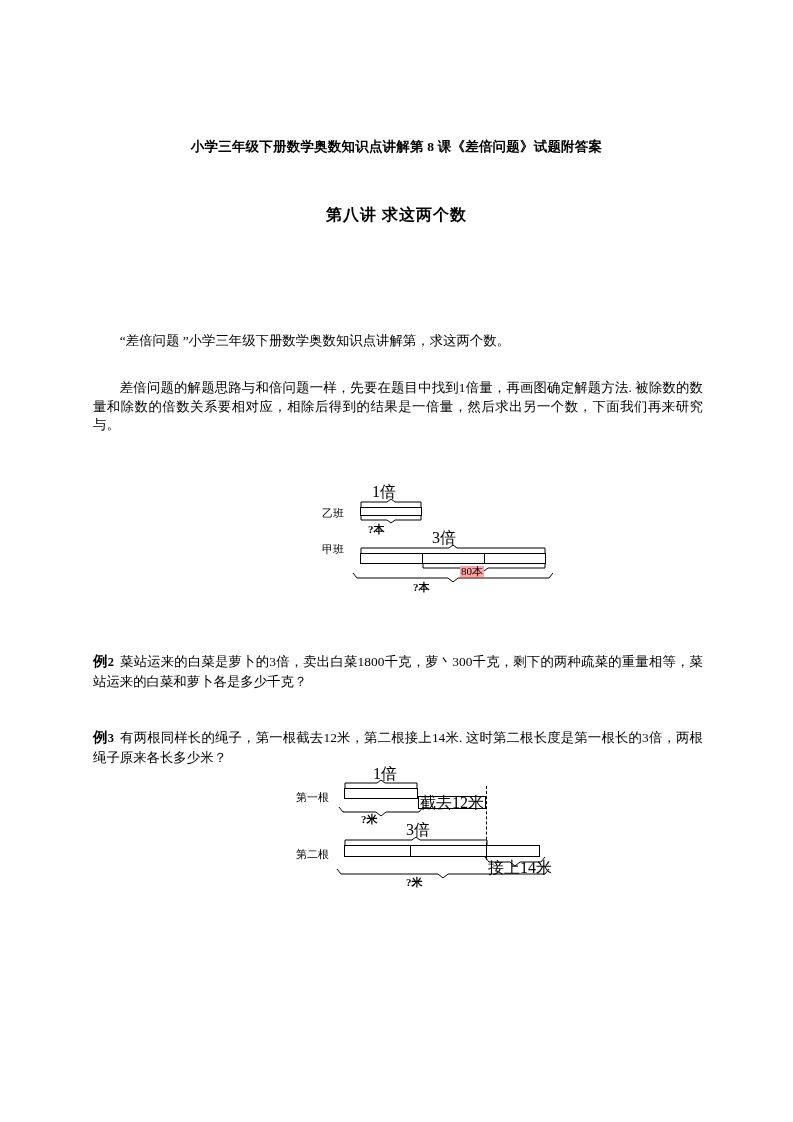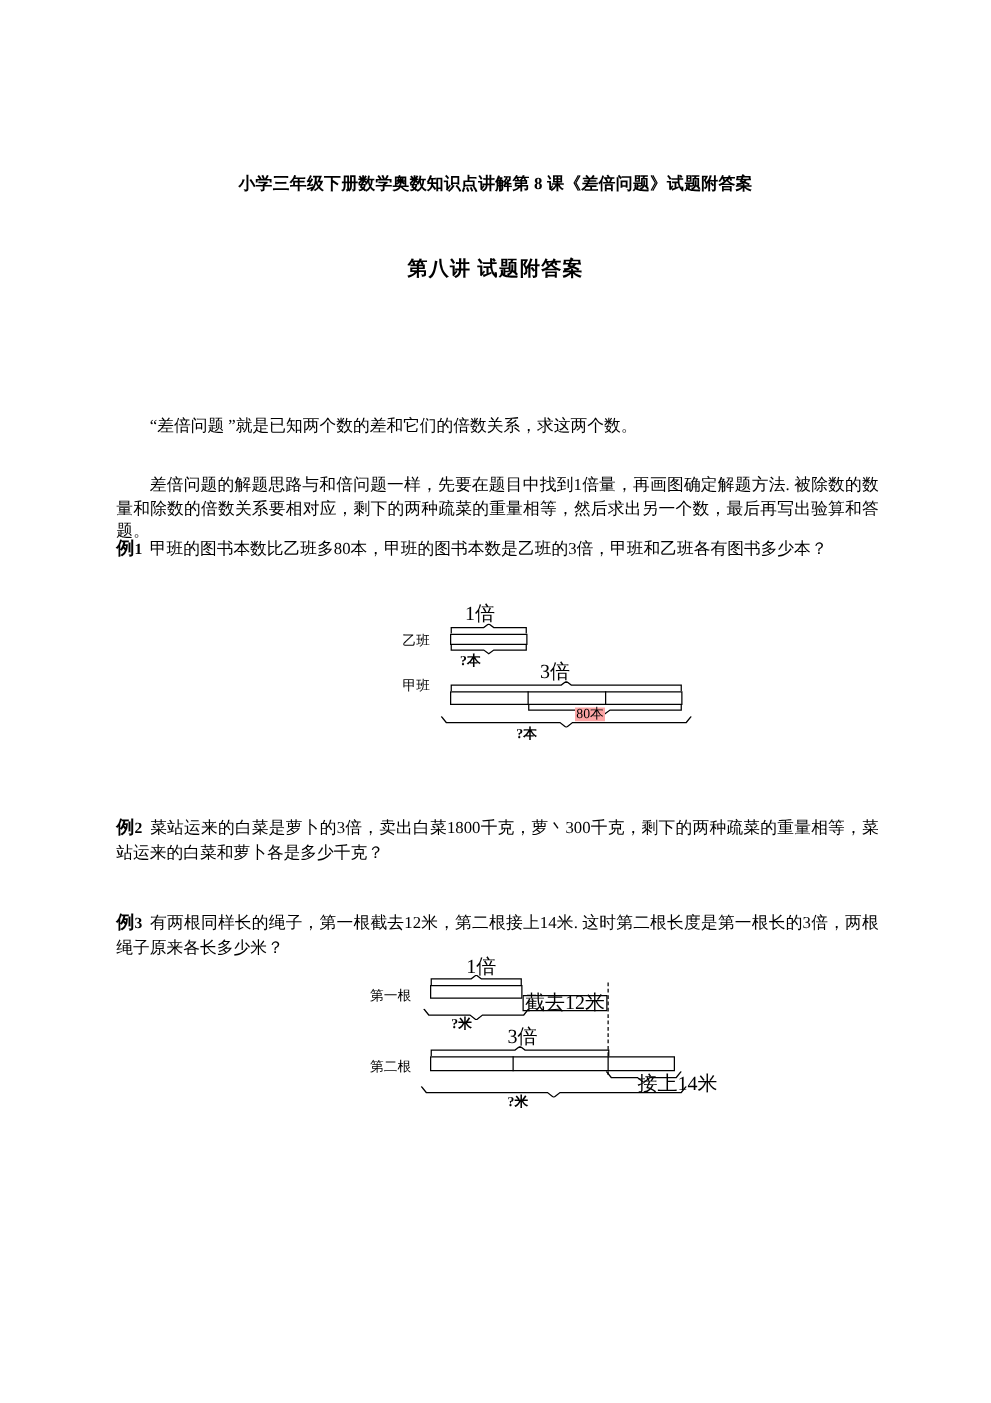--- a/index.html
+++ b/index.html
@@ -119,30 +119,27 @@
   }
   .brace svg { display: block; }
 </style>
 </head>
 <body>
 
 <div class="page">
 
   <div class="doc-title">小学三年级下册数学奥数知识点讲解第 8 课《差倍问题》试题附答案</div>
 
-  <div class="chapter-heading">第八讲  试题附答案</div>
-
-
-  <div class="body-block indent para-2">“差倍问题 ”就是已知两个数的差和它们的倍数关系，求这两个数。</div>
-
-  <div class="body-block indent para-3">差倍问题的解题思路与和倍问题一样，先要在题目中找到1倍量，再画图确定解题方法. 被除数的数量和除数的倍数关系要相对应，剩下的两种疏菜的重量相等，然后求出另一个数，最后再写出验算和答题。</div>
-
-  <div class="example ex1">
-    <span class="ex-label">例</span><span class="ex-num">1</span><span class="ex-space"></span><span>甲班的图书本数比乙班多80本，甲班的图书本数是乙班的3倍，甲班和乙班各有图书多少本？</span>
-  </div>
+  <div class="chapter-heading">第八讲  求这两个数</div>
+
+
+  <div class="body-block indent para-2">“差倍问题 ”小学三年级下册数学奥数知识点讲解第，求这两个数。</div>
+
+  <div class="body-block indent para-3">差倍问题的解题思路与和倍问题一样，先要在题目中找到1倍量，再画图确定解题方法. 被除数的数量和除数的倍数关系要相对应，相除后得到的结果是一倍量，然后求出另一个数，下面我们再来研究与。</div>
+
 
   <div class="figure fig1">
 
     <div class="fig-label" style="left:32px; top:22px;">乙班</div>
 
     <div class="fig-label sm" style="left:82px; top:1px;">1倍</div>
 
     <div class="brace" style="left:70px; top:13px;">
       <svg width="62" height="8" viewBox="0 0 62 8">
         <path d="M1 8 L1 3 L27 3 L31 0 L35 3 L61 3 L61 8" fill="none" stroke="#000" stroke-width="1"></path>
@@ -234,21 +231,21 @@
 
     <div class="bar" style="left:66px; top:79px; width:196px; height:12px;"></div>
     <div class="vline" style="left:132px; top:79px; height:12px;"></div>
     <div class="vline" style="left:208px; top:79px; height:12px;"></div>
 
     <div class="brace" style="left:206px; top:91px;">
       <svg width="62" height="9" viewBox="0 0 62 9">
         <path d="M1 0 L5 5 L26 5 L31 9 L36 5 L57 5 L61 0" fill="none" stroke="#000" stroke-width="1"></path>
       </svg>
     </div>
-    <div class="fig-label sm" style="left:232px; top:97px;">接上14米</div>
+    <div class="fig-label sm" style="left:210px; top:97px;">接上14米</div>
 
     <div class="brace" style="left:58px; top:103px;">
       <svg width="214" height="9" viewBox="0 0 214 9">
         <path d="M1 0 L5 5 L102 5 L107 9 L112 5 L209 5 L213 0" fill="none" stroke="#000" stroke-width="1"></path>
       </svg>
     </div>
     <div class="fig-label bold-q" style="left:128px; top:111px;">?米</div>
   </div>
 
 </div>

